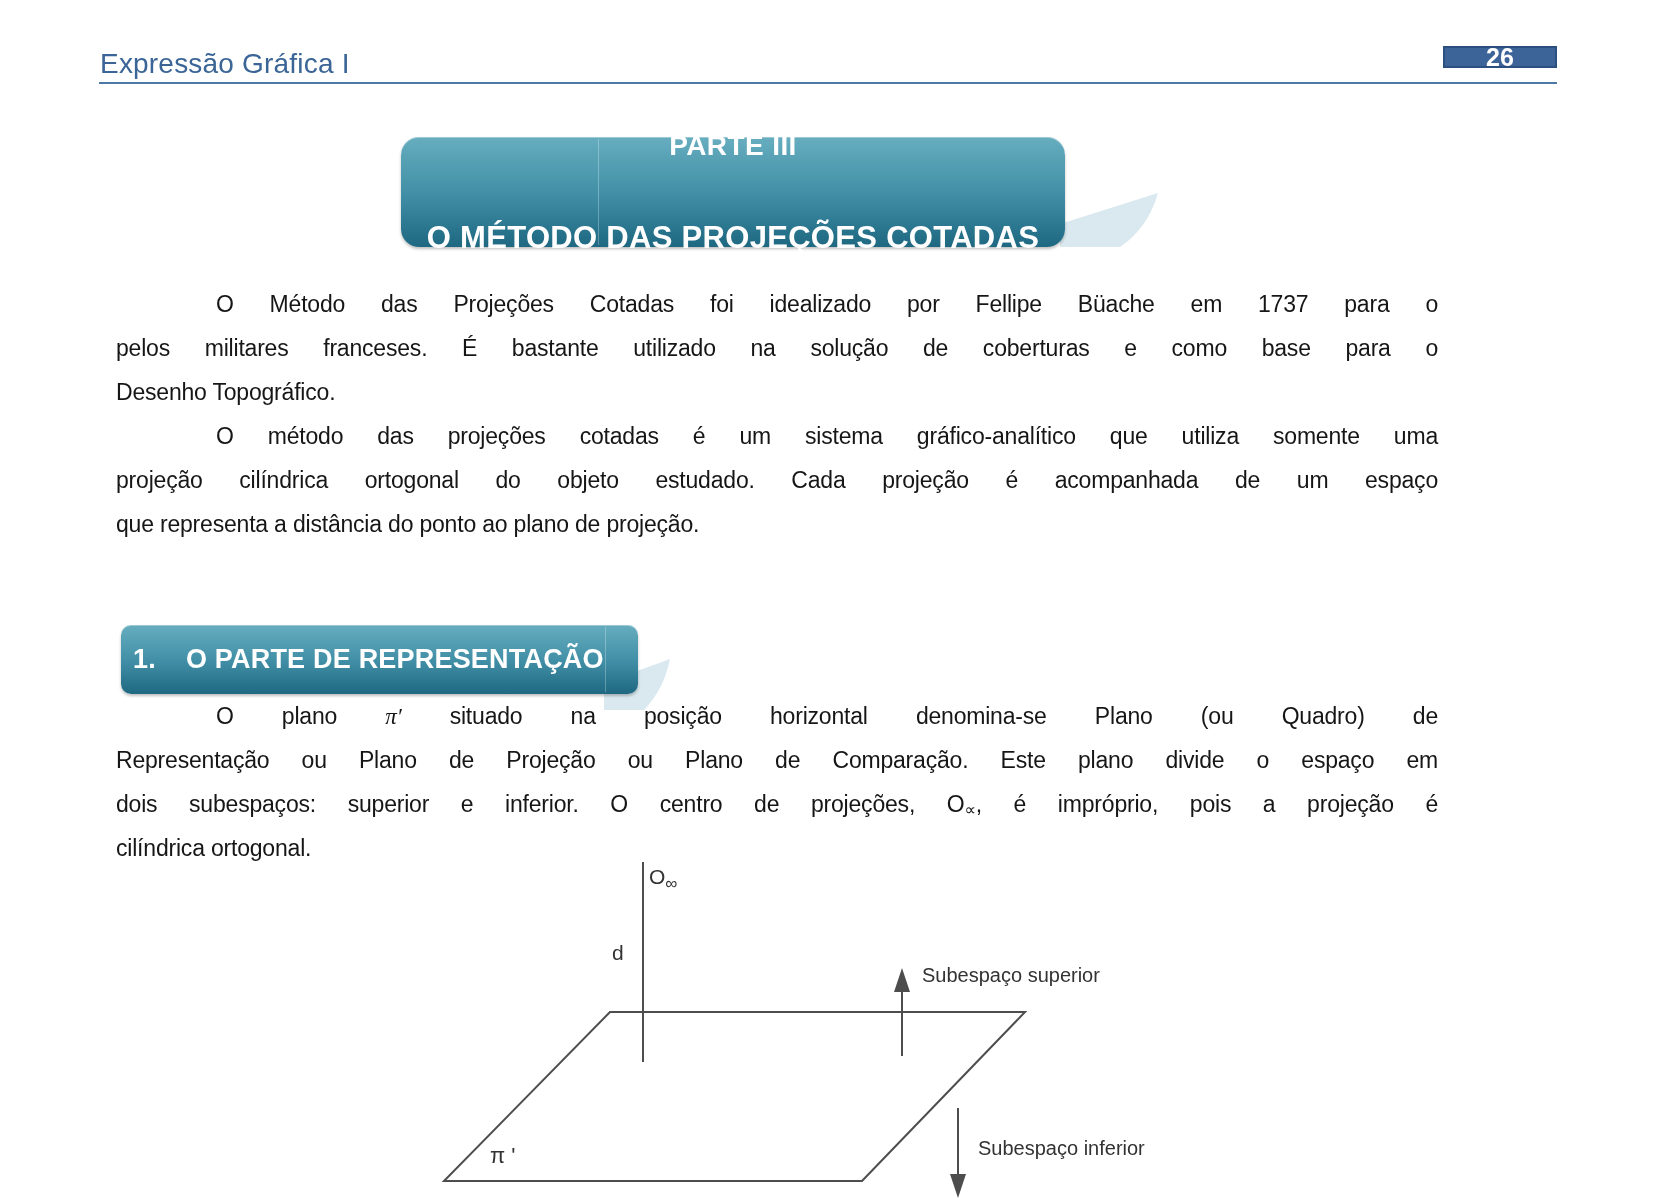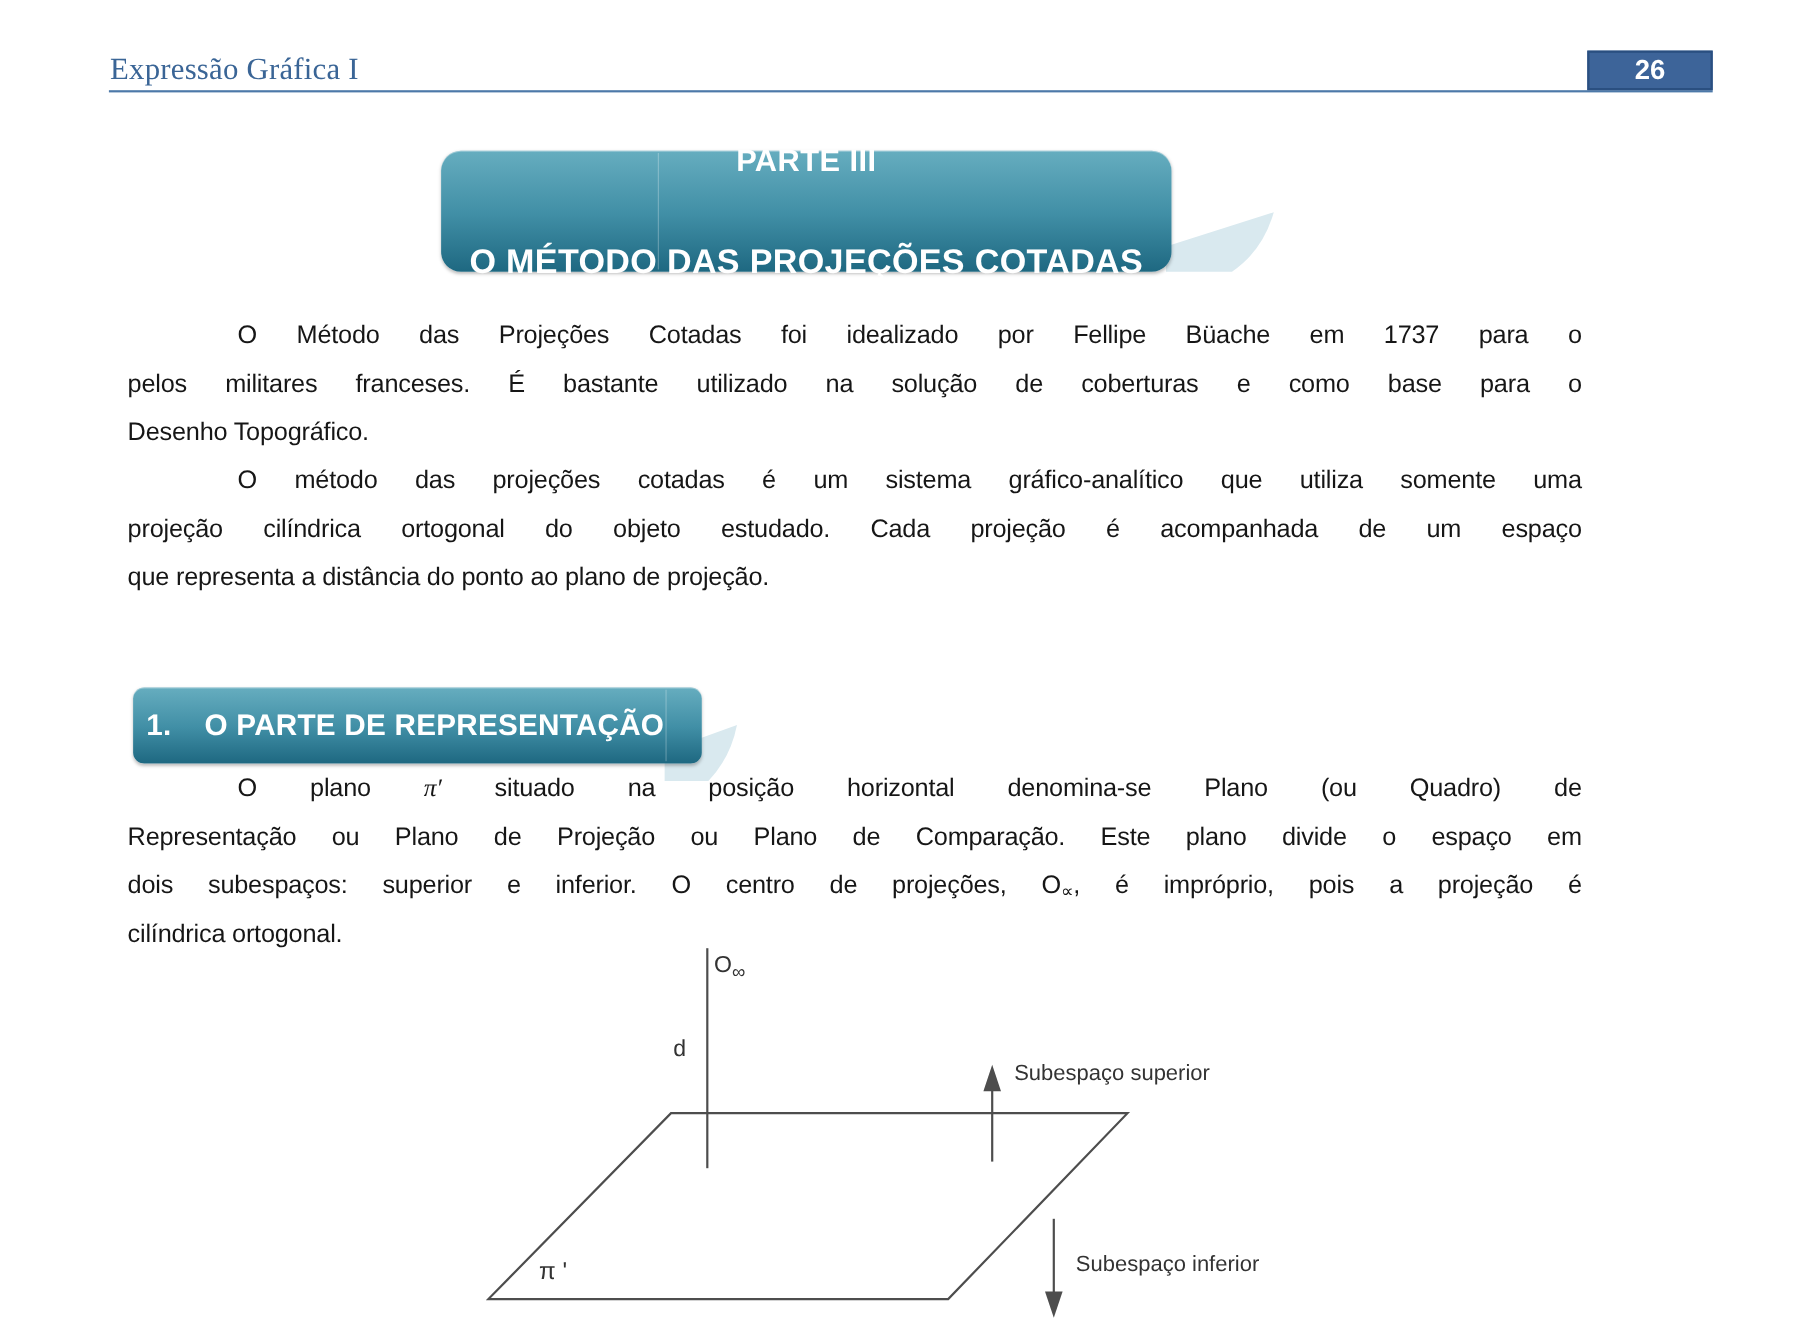--- a/index.html
+++ b/index.html
@@ -4,27 +4,26 @@
 <style>
   html,body{margin:0;padding:0;background:#ffffff;}
   .page{
     position:relative;width:1654px;height:1200px;background:#ffffff;overflow:hidden;
     font-family:"Liberation Sans",sans-serif;
   }
   
   .hdr-title{
     position:absolute;left:100px;top:48px;font-size:28px;color:#3A6596;
     letter-spacing:0.2px;
-    font-family:Liberation Serif, serif;
   }
   .hdr-rule{
     position:absolute;left:99px;top:82px;width:1458px;height:2px;background:#4d79a9;
   }
   .page-num-box{
-    position:absolute;left:1443px;top:46px;width:114px;height:36px;
+    position:absolute;left:1443px;top:46px;width:114px;height:22px;
     background:#3D6499;border:2px solid #2A4F80;box-sizing:border-box;
     display:flex;align-items:center;justify-content:center;
     color:#ffffff;font-weight:bold;font-size:25px;text-align:right;
   }
   
   .teal-box{
     background:linear-gradient(180deg,#66adbf 0%,#418fa6 52%,#1e6881 100%);
     box-shadow:0 2px 3px rgba(0,0,0,0.25), inset 0 1px 0 rgba(255,255,255,0.35);
     position:absolute;color:#ffffff;font-weight:bold;z-index:2;
   }

